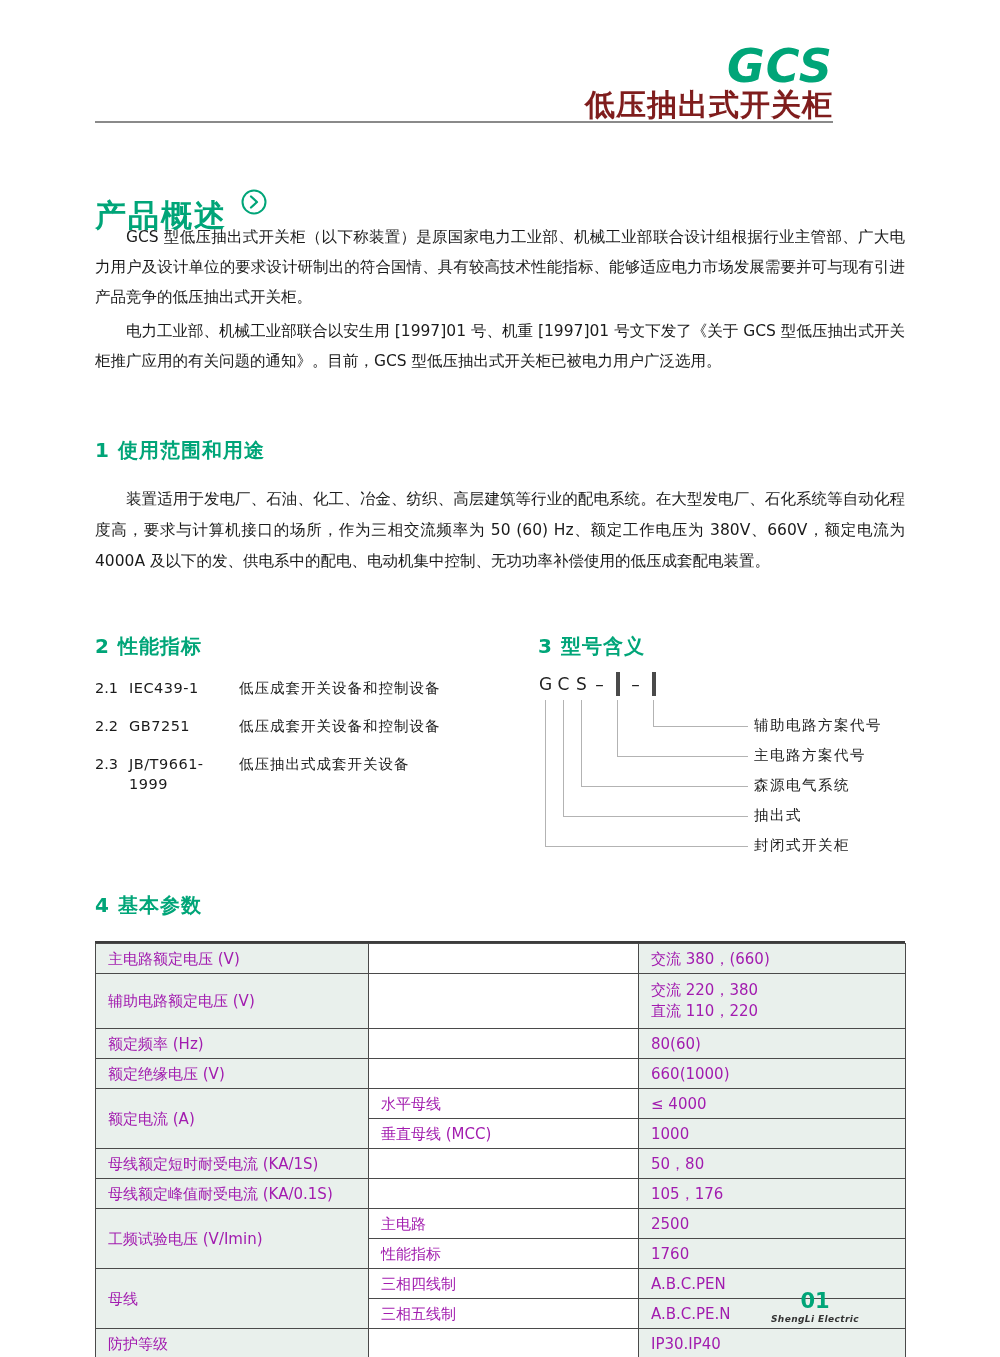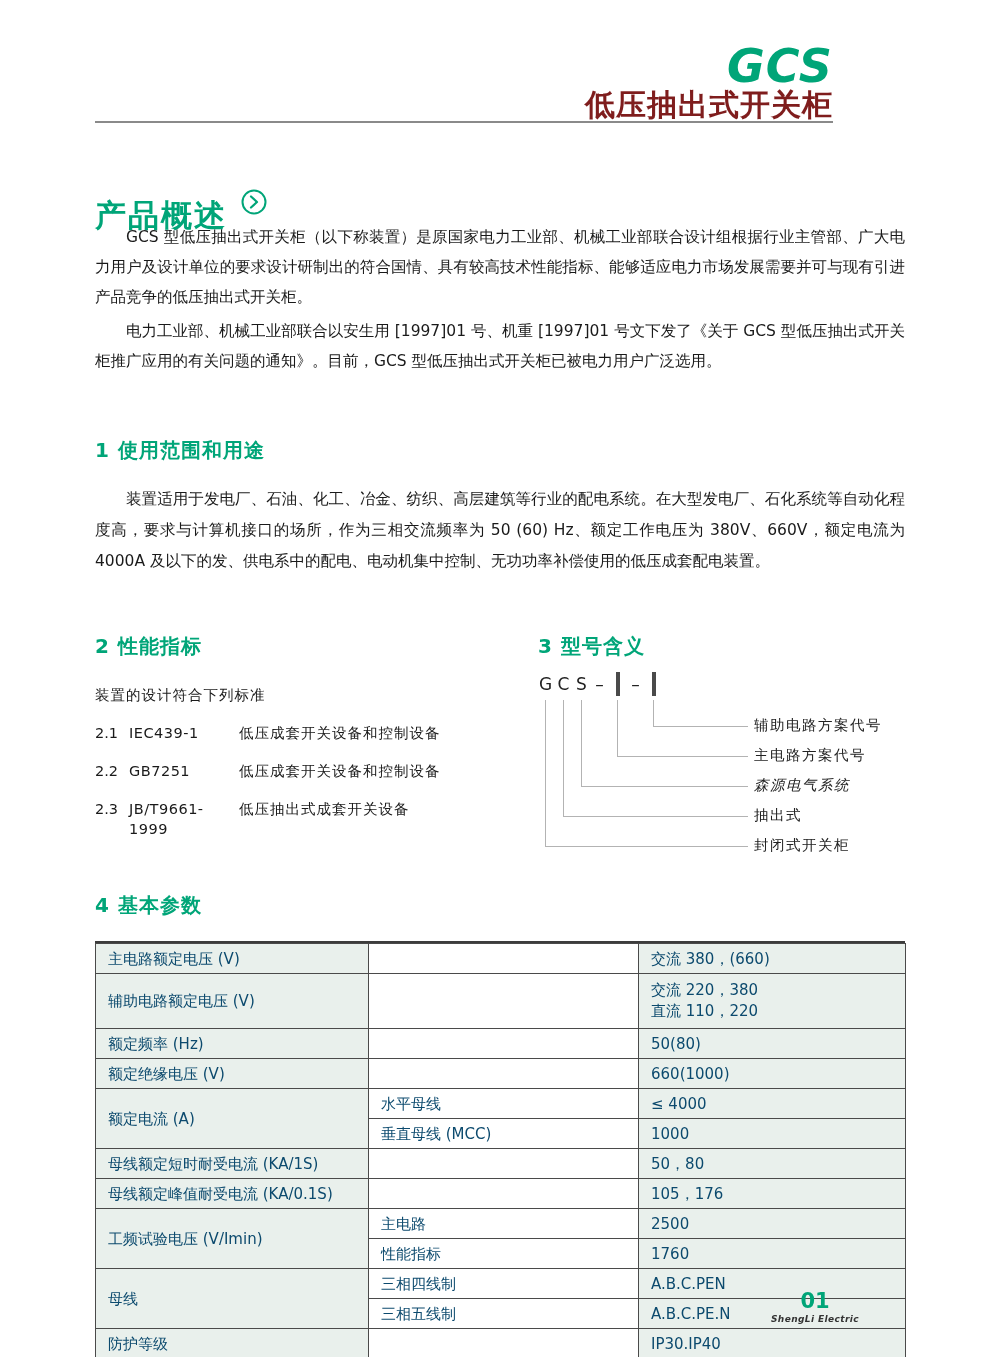--- a/index.html
+++ b/index.html
@@ -49,21 +49,21 @@
   .conn{position:absolute;border-left:1px solid #b3b3b3;border-bottom:1px solid #b3b3b3;}
   .model-label{position:absolute;left:216px;font-size:14.5px;color:#222;letter-spacing:1.5px;white-space:nowrap;}
   
   .s4{position:absolute;top:892px;left:95px;width:810px;}
   .params{margin-top:22px;border-top:2px solid #3c3c3c;}
   table.tbl{width:810px;border-collapse:collapse;table-layout:fixed;font-size:15px;}
   table.tbl td{
     border:1px solid #4a4a4a;
     padding:2px 12px;
     height:25px;line-height:20px;
-    color:#0c4a6e;
+    color:#a21caf;
     background:#ffffff;
     overflow:hidden;white-space:nowrap;
   }
   table.tbl td.tint{background:#e9f0ec;}
   table.tbl tr.tall td{height:50px;}
   .v2{line-height:21px;}
   
   .footer{position:absolute;top:1290px;right:68px;width:90px;text-align:center;}
   .page-num{color:#00a578;font-size:21px;font-weight:bold;line-height:22px;}
   .footer-brand{color:#333;font-size:9px;font-weight:bold;letter-spacing:0.4px;margin-top:2px;font-style:italic;}
@@ -96,21 +96,20 @@
 
   <div class="s1">
     <h2 class="sec-heading">1 使用范围和用途</h2>
     <div class="body">装置适用于发电厂、石油、化工、冶金、纺织、高层建筑等行业的配电系统。在大型发电厂、石化系统等自动化程度高，要求与计算机接口的场所，作为三相交流频率为 50 (60) Hz、额定工作电压为 380V、660V，额定电流为 4000A 及以下的发、供电系中的配电、电动机集中控制、无功功率补偿使用的低压成套配电装置。</div>
   </div>
 
   <div class="cols">
 
     <div class="col-left">
       <h2 class="sec-heading">2 性能指标</h2>
-      <div class="std-intro">装置的设计符合下列标准</div>
 
       <div class="std-row">
         <span class="std-no">2.1</span>
         <span class="std-code">IEC439-1</span>
         <span class="std-desc">低压成套开关设备和控制设备</span>
       </div>
       <div class="std-row">
         <span class="std-no">2.2</span>
         <span class="std-code">GB7251</span>
         <span class="std-desc">低压成套开关设备和控制设备</span>
@@ -138,21 +137,21 @@
         </div>
 
         <div class="conn" style="left:115px;top:26px;width:94px;height:26px;"></div>
         <div class="conn" style="left:79px; top:26px;width:130px;height:56px;"></div>
         <div class="conn" style="left:43px; top:26px;width:166px;height:86px;"></div>
         <div class="conn" style="left:25px; top:26px;width:184px;height:116px;"></div>
         <div class="conn" style="left:7px;  top:26px;width:202px;height:146px;"></div>
 
         <div class="model-label" style="top:42px;text-align:right;">辅助电路方案代号</div>
         <div class="model-label" style="top:72px;">主电路方案代号</div>
-        <div class="model-label" style="top:102px;font-style:italic;">森源电气系统</div>
+        <div class="model-label" style="top:102px;">森源电气系统</div>
         <div class="model-label" style="top:132px;">抽出式</div>
         <div class="model-label" style="top:162px;">封闭式开关柜</div>
       </div>
     </div>
   </div>
 
   <div class="s4">
     <h2 class="sec-heading">4 基本参数</h2>
 
     <div class="params">
@@ -172,21 +171,21 @@
             <td class="tint">辅助电路额定电压 (V)</td>
             <td></td>
             <td class="tint">
               <div class="v2">交流 220，380</div>
               <div class="v2">直流 110，220</div>
             </td>
           </tr>
           <tr>
             <td class="tint">额定频率 (Hz)</td>
             <td></td>
-            <td class="tint">50(80)</td>
+            <td class="tint">80(60)</td>
           </tr>
           <tr>
             <td class="tint">额定绝缘电压 (V)</td>
             <td></td>
             <td class="tint">660(1000)</td>
           </tr>
           <tr>
             <td class="tint" rowspan="2">额定电流 (A)</td>
             <td>水平母线</td>
             <td class="tint">≤ 4000</td>

